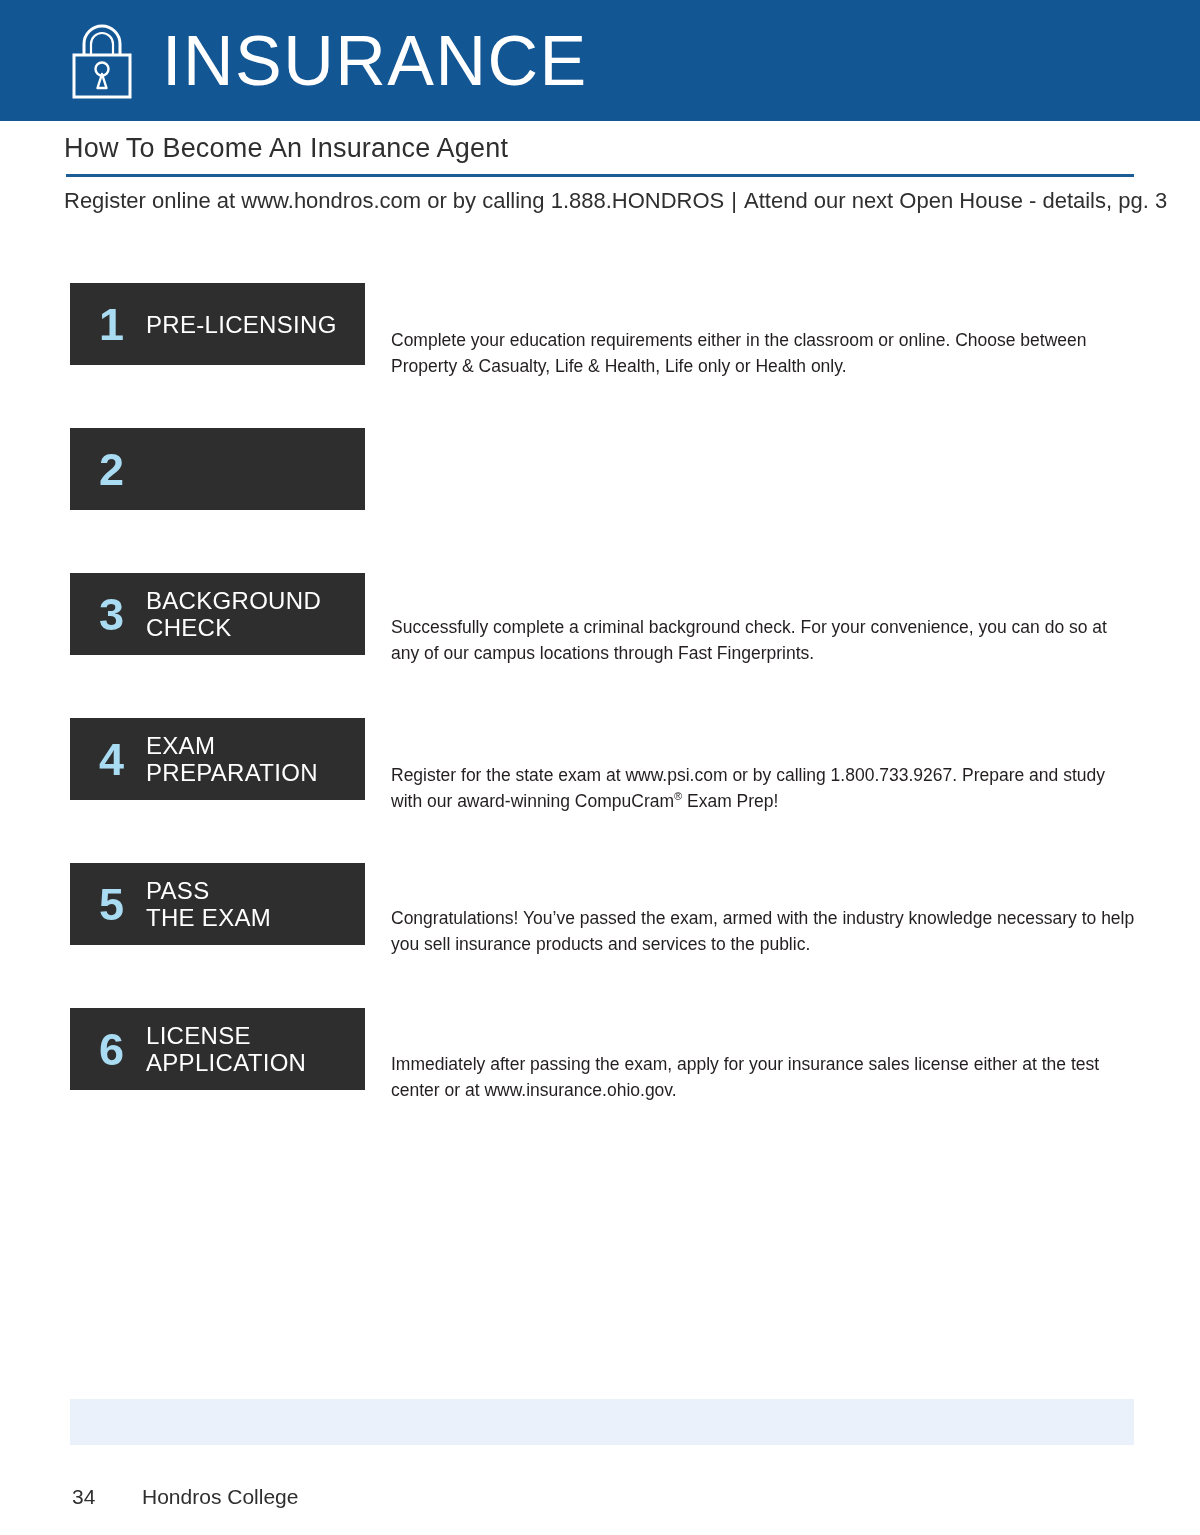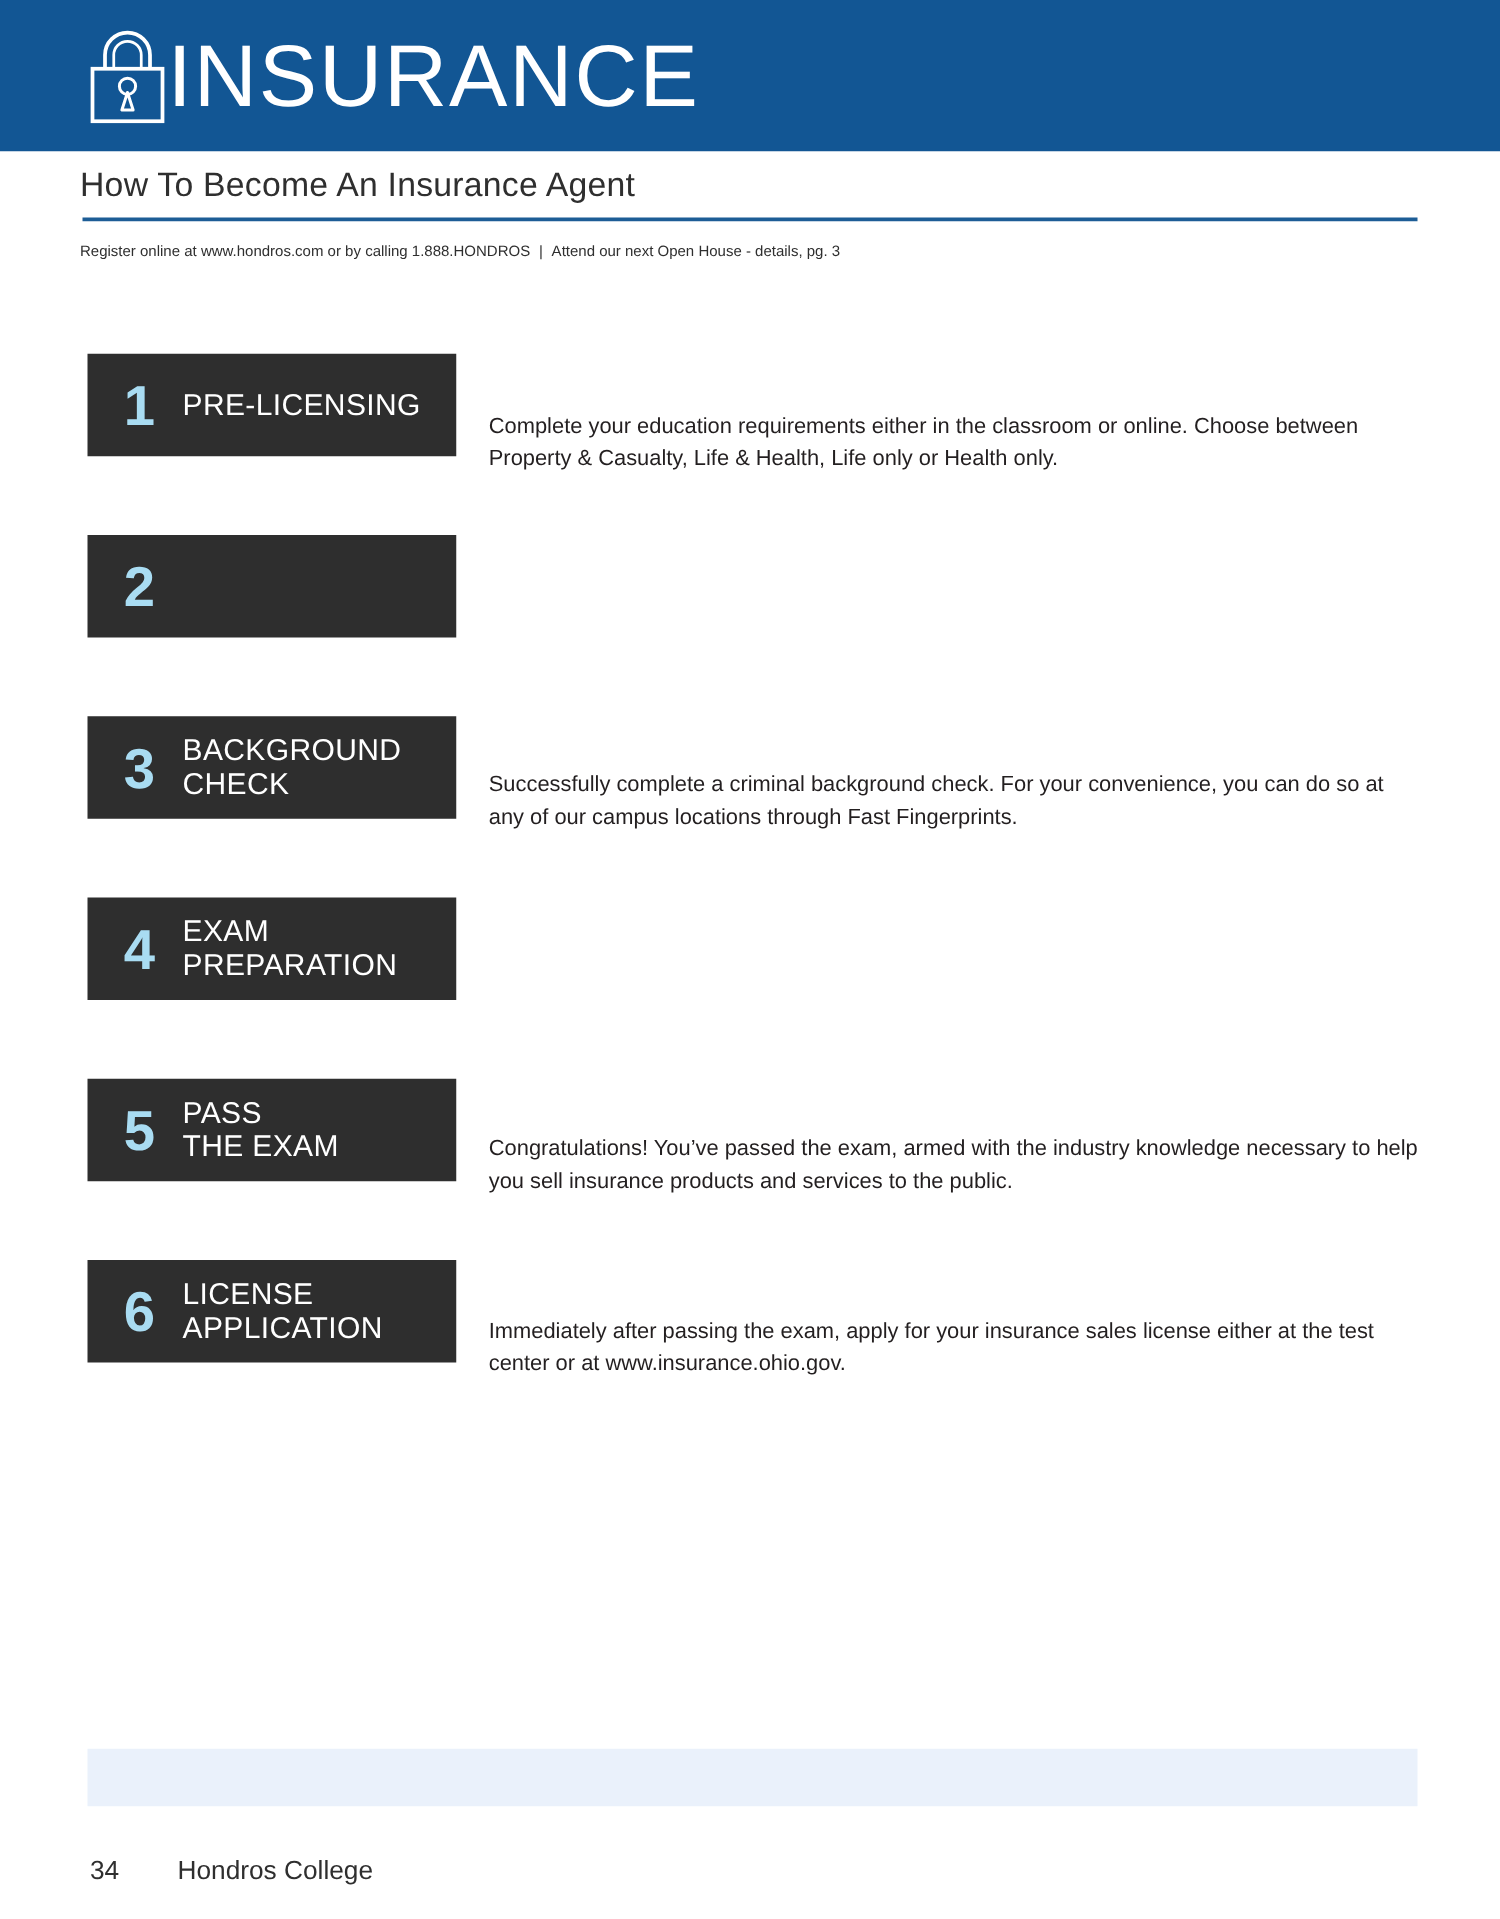--- a/index.html
+++ b/index.html
@@ -29,20 +29,21 @@
     align-items: center;
   }
   .banner-lock {
     margin-left: 70px;
     width: 64px;
     height: 76px;
     flex: 0 0 auto;
     display: block;
   }
   .banner-title {
+    margin-left: 28px;
     color: #ffffff;
     font-size: 70px;
     line-height: 70px;
     font-weight: 300;
     letter-spacing: 1.5px;
     white-space: nowrap;
   }
 
   
   .page-title {
@@ -63,21 +64,21 @@
     width: 1068px;
     height: 3px;
     background: #1d5d96;
   }
 
   
   .register-line {
     position: absolute;
     left: 64px;
     top: 188px;
-    font-size: 12px;
+    font-size: 22px;
     line-height: 26px;
     color: #2f2f2f;
     white-space: nowrap;
   }
   .register-sep {
     padding: 0 7px;
   }
 
   
   .steps {
@@ -217,20 +218,21 @@
   </div>
 
   <div class="step-row">
     <div class="step-badge">
       <div class="step-num">4</div>
       <div class="step-label">
         <span>EXAM</span>
         <span class="l2">PREPARATION</span>
       </div>
     </div>
+    <div class="step-desc desc-4"><span>Register for the state exam at www.psi.com or by calling 1.800.733.9267. Prepare and study with our award-winning CompuCram</span><sup>®</sup><span> Exam Prep!</span></div>
   </div>
 
   <div class="step-row">
     <div class="step-badge">
       <div class="step-num">5</div>
       <div class="step-label">
         <span>PASS</span>
         <span class="l2">THE EXAM</span>
       </div>
     </div>

